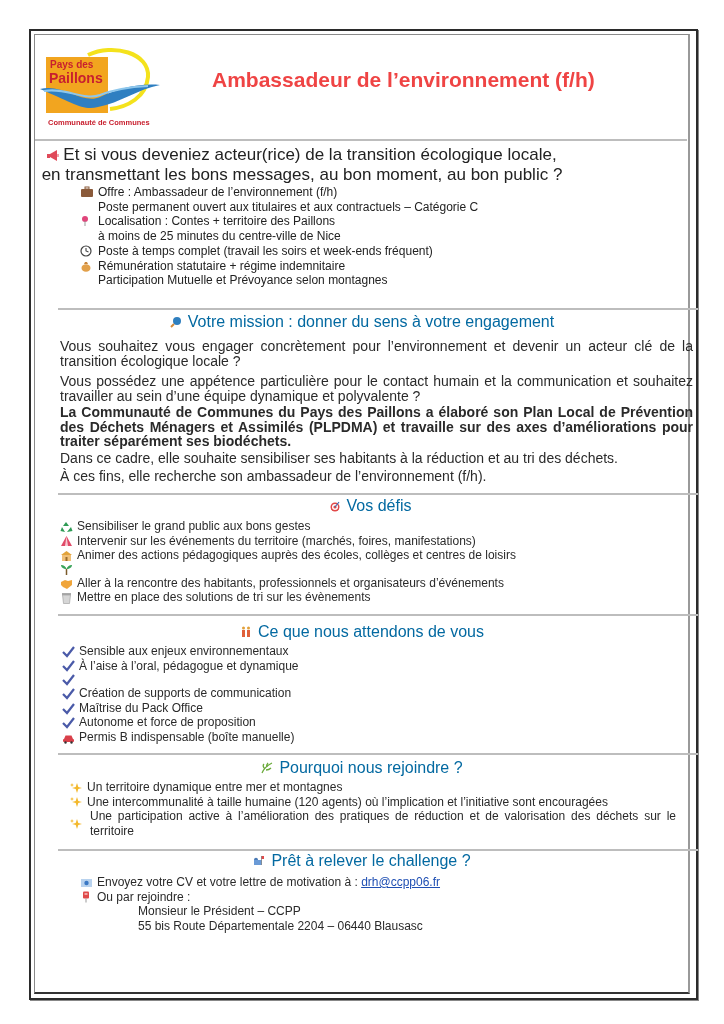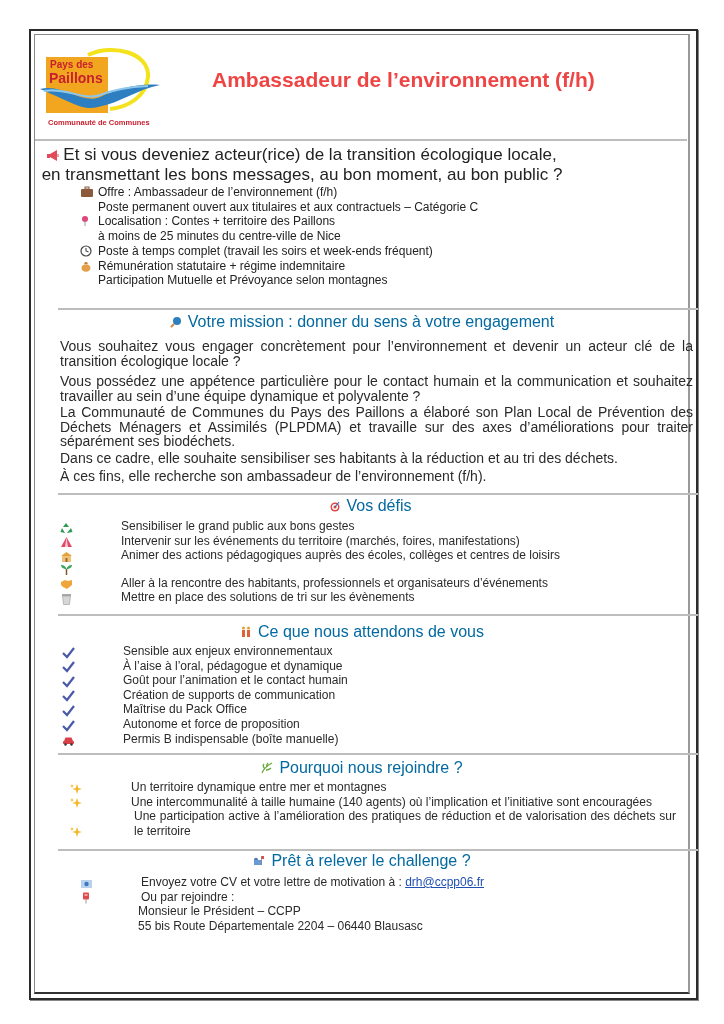--- a/index.html
+++ b/index.html
@@ -13,21 +13,21 @@
   .intro { position:absolute; left:36px; top:145px; width:532px; text-align:center; font-size:17px; line-height:20px; color:#222; }
   .intro .flag { display:inline-block; width:12px; height:11px; margin-right:4px; vertical-align:-1px; }
   .offer { position:absolute; left:80px; top:185px; width:600px; font-size:12px; line-height:14.7px; }
   .offer .row { display:flex; align-items:flex-start; }
   .offer .ic { width:14px; height:12px; margin-right:4px; flex:0 0 14px; margin-top:1px; }
   .offer .sub { padding-left:18px; }
   .sec-h { position:absolute; left:36px; width:652px; text-align:center; font-size:16px; color:#0369a1; }
   .sec-h .ic { display:inline-block; width:12px; height:12px; margin-right:6px; vertical-align:-1px; }
   .para { position:absolute; left:60px; width:633px; font-size:14px; line-height:14.5px; text-align:justify; color:#2a2a2a; }
   .list { position:absolute; font-size:12px; line-height:14.6px; color:#2a2a2a; }
-  .list .row { display:flex; align-items:flex-end;gap:44px; }
+  .list .row { display:flex; align-items:center; }
   .list .ic { width:13px; height:12px; margin-right:4px; flex:0 0 13px; margin-top:1px; }
   a.mail { color:#1f4fb3; text-decoration:underline; }
   svg { display:block; }
 </style>
 </head>
 <body>
 
 <div class="frame-outer"></div>
 <div class="frame-inner"></div>
 
@@ -102,21 +102,21 @@
 <div class="rule" style="top:308px;"></div>
 
 <div class="sec-h" style="top:313px;">
   <span class="ic"><svg width="12" height="12" viewBox="0 0 12 12">
         <circle cx="7" cy="5" r="4" fill="#2f7fbf"></circle>
         <line x1="4" y1="8" x2="1" y2="11" stroke="#d38a3a" stroke-width="2"></line>
       </svg></span><span>Votre mission : donner du sens à votre engagement</span>
 </div>
 <div class="para" style="top:339px;">Vous souhaitez vous engager concrètement pour l’environnement et devenir un acteur clé de la transition écologique locale ?</div>
 <div class="para" style="top:374px;">Vous possédez une appétence particulière pour le contact humain et la communication et souhaitez travailler au sein d’une équipe dynamique et polyvalente ?</div>
-<div class="para" style="top:405px;">La Communauté de Communes du Pays des Paillons a élaboré son Plan Local de Prévention des Déchets Ménagers et Assimilés (PLPDMA) et travaille sur des axes d’améliorations pour traiter séparément ses biodéchets.</div>
+<div class="para" style="top:405px;font-weight:bold;">La Communauté de Communes du Pays des Paillons a élaboré son Plan Local de Prévention des Déchets Ménagers et Assimilés (PLPDMA) et travaille sur des axes d’améliorations pour traiter séparément ses biodéchets.</div>
 <div class="para" style="top:451px;">Dans ce cadre, elle souhaite sensibiliser ses habitants à la réduction et au tri des déchets.</div>
 <div class="para" style="top:469px;">À ces fins, elle recherche son ambassadeur de l’environnement (f/h).</div>
 
 <div class="rule" style="top:493px;"></div>
 
 <div class="sec-h" style="top:497px;margin-left:8px;">
   <span class="ic"><svg width="12" height="12" viewBox="0 0 12 12">
         <circle cx="6" cy="7" r="4.5" fill="#e14848"></circle>
         <circle cx="6" cy="7" r="3" fill="#fff"></circle>
         <circle cx="6" cy="7" r="1.6" fill="#e14848"></circle>
@@ -205,21 +205,20 @@
         </svg>
       </span>
       <span>À l’aise à l’oral, pédagogue et dynamique</span>
     </div>
   <div class="row">
       <span class="ic">
         <svg width="13" height="12" viewBox="0 0 13 12">
           <path d="M1 6 L5 10 L12 1" fill="none" stroke="#4a5aa8" stroke-width="2.2"></path>
         </svg>
       </span>
-      <span>Goût pour l’animation et le contact humain</span>
     </div>
   <div class="row">
       <span class="ic">
         <svg width="13" height="12" viewBox="0 0 13 12">
           <path d="M1 6 L5 10 L12 1" fill="none" stroke="#4a5aa8" stroke-width="2.2"></path>
         </svg>
       </span>
       <span>Création de supports de communication</span>
     </div>
   <div class="row">
@@ -269,21 +268,21 @@
       </span>
       <span>Un territoire dynamique entre mer et montagnes</span>
     </div>
   <div class="row">
       <span class="ic">
         <svg width="13" height="12" viewBox="0 0 13 12">
           <path d="M7 1 L8.3 5 L12 6 L8.3 7 L7 11 L5.7 7 L2 6 L5.7 5 Z" fill="#f3b82c"></path>
           <path d="M2 1 L2.6 2.4 L4 3 L2.6 3.6 L2 5 L1.4 3.6 L0 3 L1.4 2.4 Z" fill="#f3b82c"></path>
         </svg>
       </span>
-      <span>Une intercommunalité à taille humaine (140 agents) où l’implication et l’initiative sont encouragées</span>
+      <span>Une intercommunalité à taille humaine (120 agents) où l’implication et l’initiative sont encouragées</span>
     </div>
   <div class="row">
       <span class="ic">
         <svg width="13" height="12" viewBox="0 0 13 12">
           <path d="M7 1 L8.3 5 L12 6 L8.3 7 L7 11 L5.7 7 L2 6 L5.7 5 Z" fill="#f3b82c"></path>
           <path d="M2 1 L2.6 2.4 L4 3 L2.6 3.6 L2 5 L1.4 3.6 L0 3 L1.4 2.4 Z" fill="#f3b82c"></path>
         </svg>
       </span>
       <span style="text-align:justify; padding-left:3px;">Une participation active à l’amélioration des pratiques de réduction et de valorisation des déchets sur le territoire</span>
     </div>

